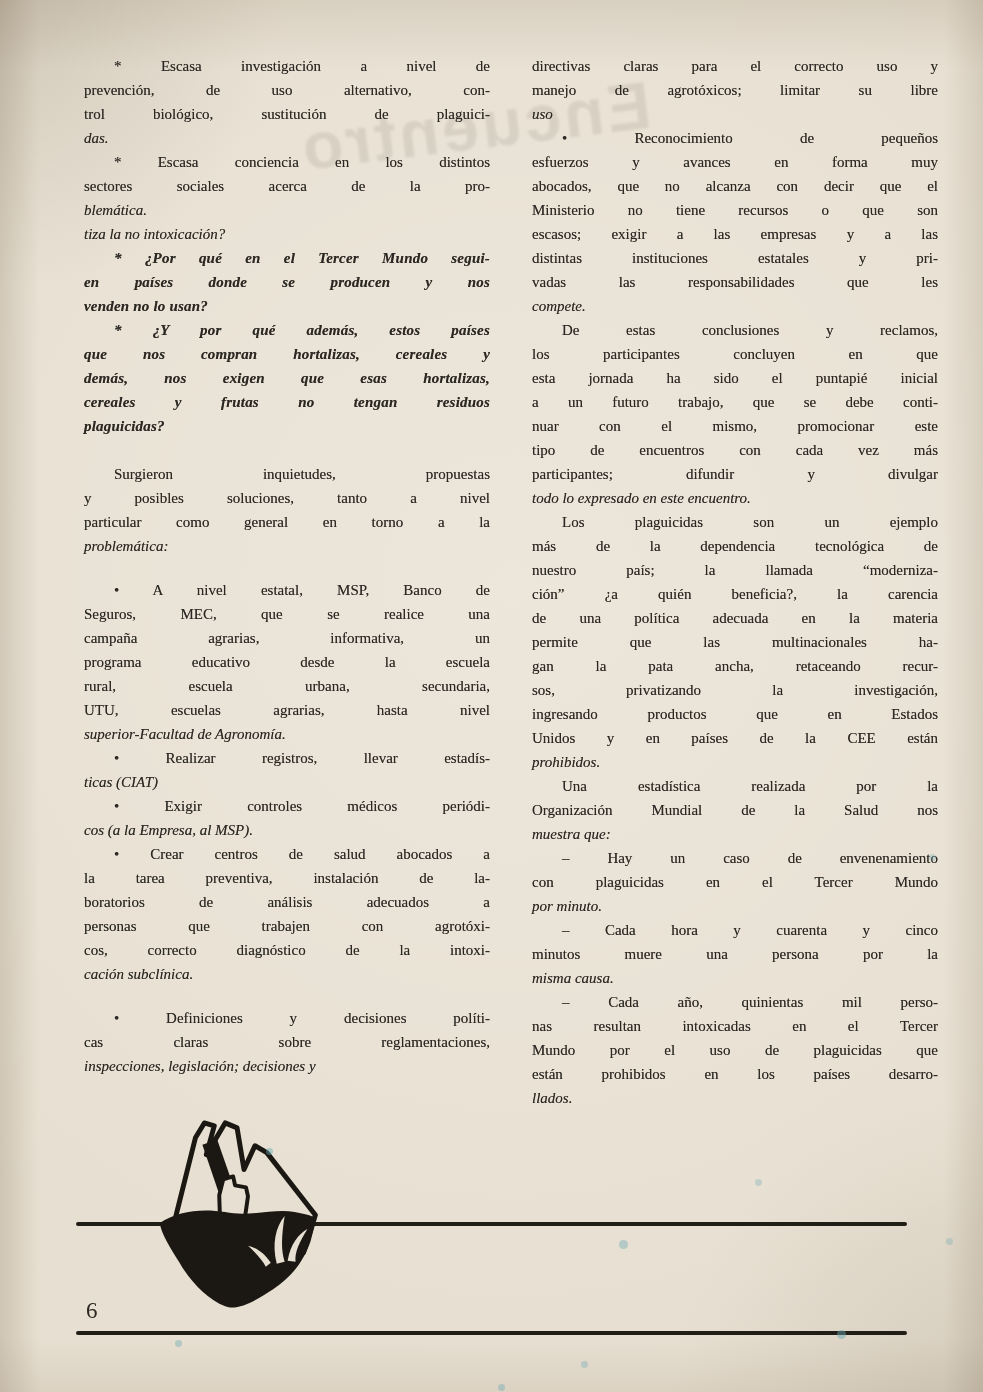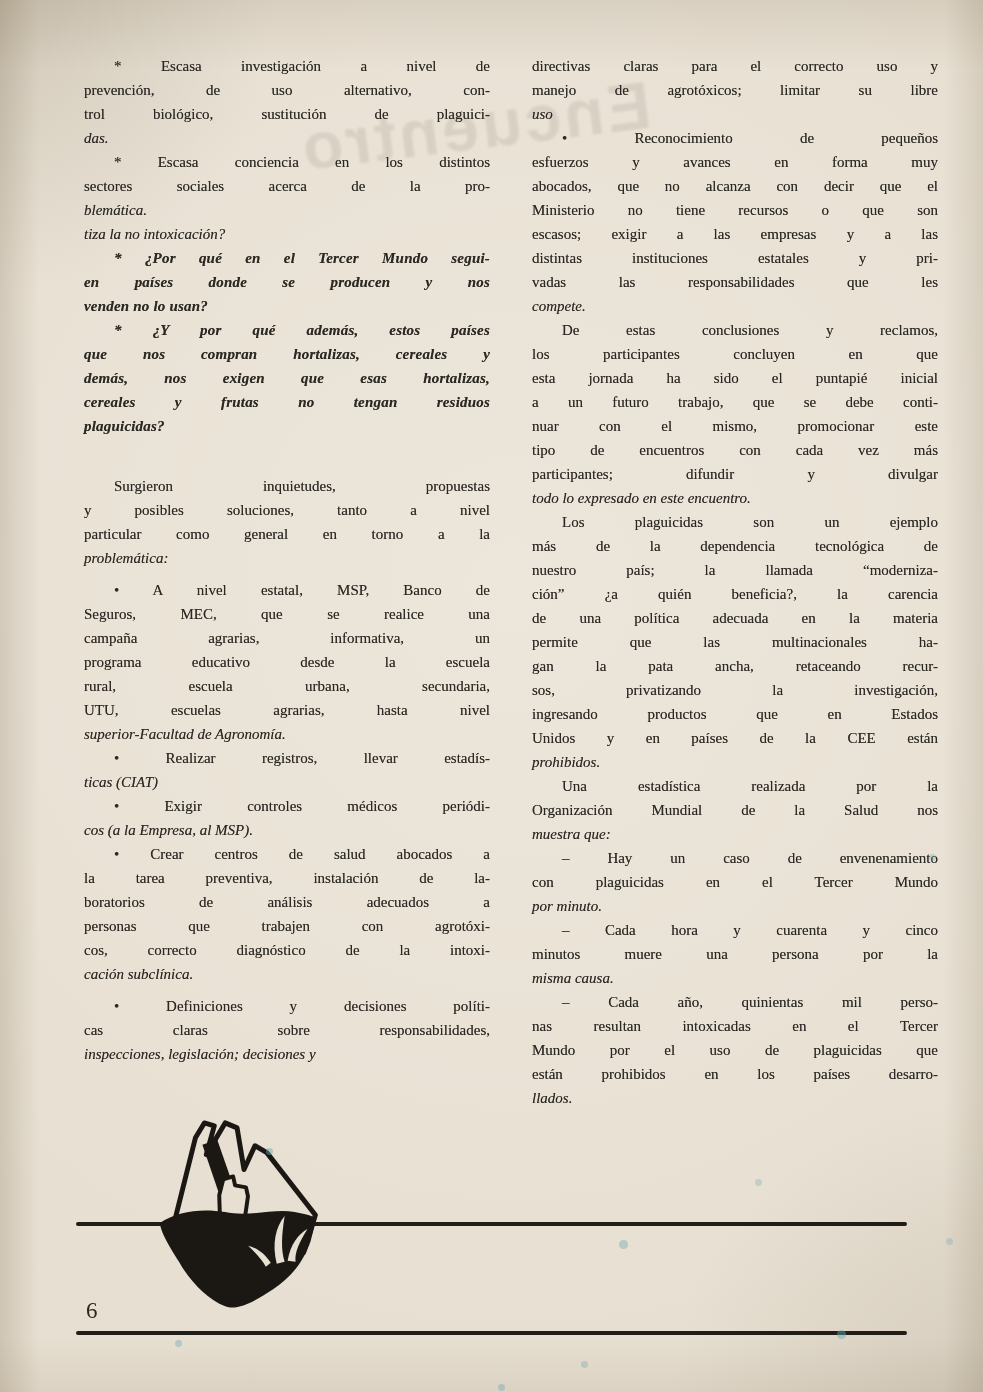--- a/index.html
+++ b/index.html
@@ -26,22 +26,22 @@
     color:#2b2823;font-size:15px;line-height:24px;
     text-rendering:optimizeLegibility;
     text-shadow:0 0 0.5px rgba(43,40,35,0.55);
   }
   .col-left{left:84px;}
   .col-right{left:532px;}
   .line{text-align:justify;text-align-last:justify;}
   .line.last{text-align-last:left;font-style:italic;}
   .para.indent .line.first{text-indent:30px;}
   .para.bi{font-style:italic;font-weight:bold;letter-spacing:0.2px;}
-  .para.gap-large{margin-top:36px;}
-  .para.gap-small{margin-top:8px;}
+  .para.gap-large{margin-top:24px;}
+  .para.gap-small{margin-top:20px;}
   
   .rule{
     position:absolute;left:76px;width:831px;height:4px;
     background:#211e18;border-radius:2px;
   }
   .rule-top{top:1222px;}
   .rule-bottom{top:1331px;}
   .pagenum{
     position:absolute;left:86px;top:1298px;
     font-size:23px;color:#2b2823;
@@ -134,21 +134,21 @@
       <div class="para indent">
         <div class="line first">• Crear centros de salud abocados a</div>
         <div class="line">la tarea preventiva, instalación de la-</div>
         <div class="line">boratorios de análisis adecuados a</div>
         <div class="line">personas que trabajen con agrotóxi-</div>
         <div class="line">cos, correcto diagnóstico de la intoxi-</div>
         <div class="line last">cación subclínica.</div>
       </div>
       <div class="para indent gap-small">
         <div class="line first">• Definiciones y decisiones políti-</div>
-        <div class="line">cas claras sobre responsabilidades,</div>
+        <div class="line">cas claras sobre reglamentaciones,</div>
         <div class="line last">inspecciones, legislación; decisiones y</div>
       </div>
     </div>
 
   <div class="col col-right" id="col-right">
       <div class="para">
         <div class="line first">directivas claras para el correcto uso y</div>
         <div class="line">manejo de agrotóxicos; limitar su libre</div>
         <div class="line last">uso</div>
       </div>

